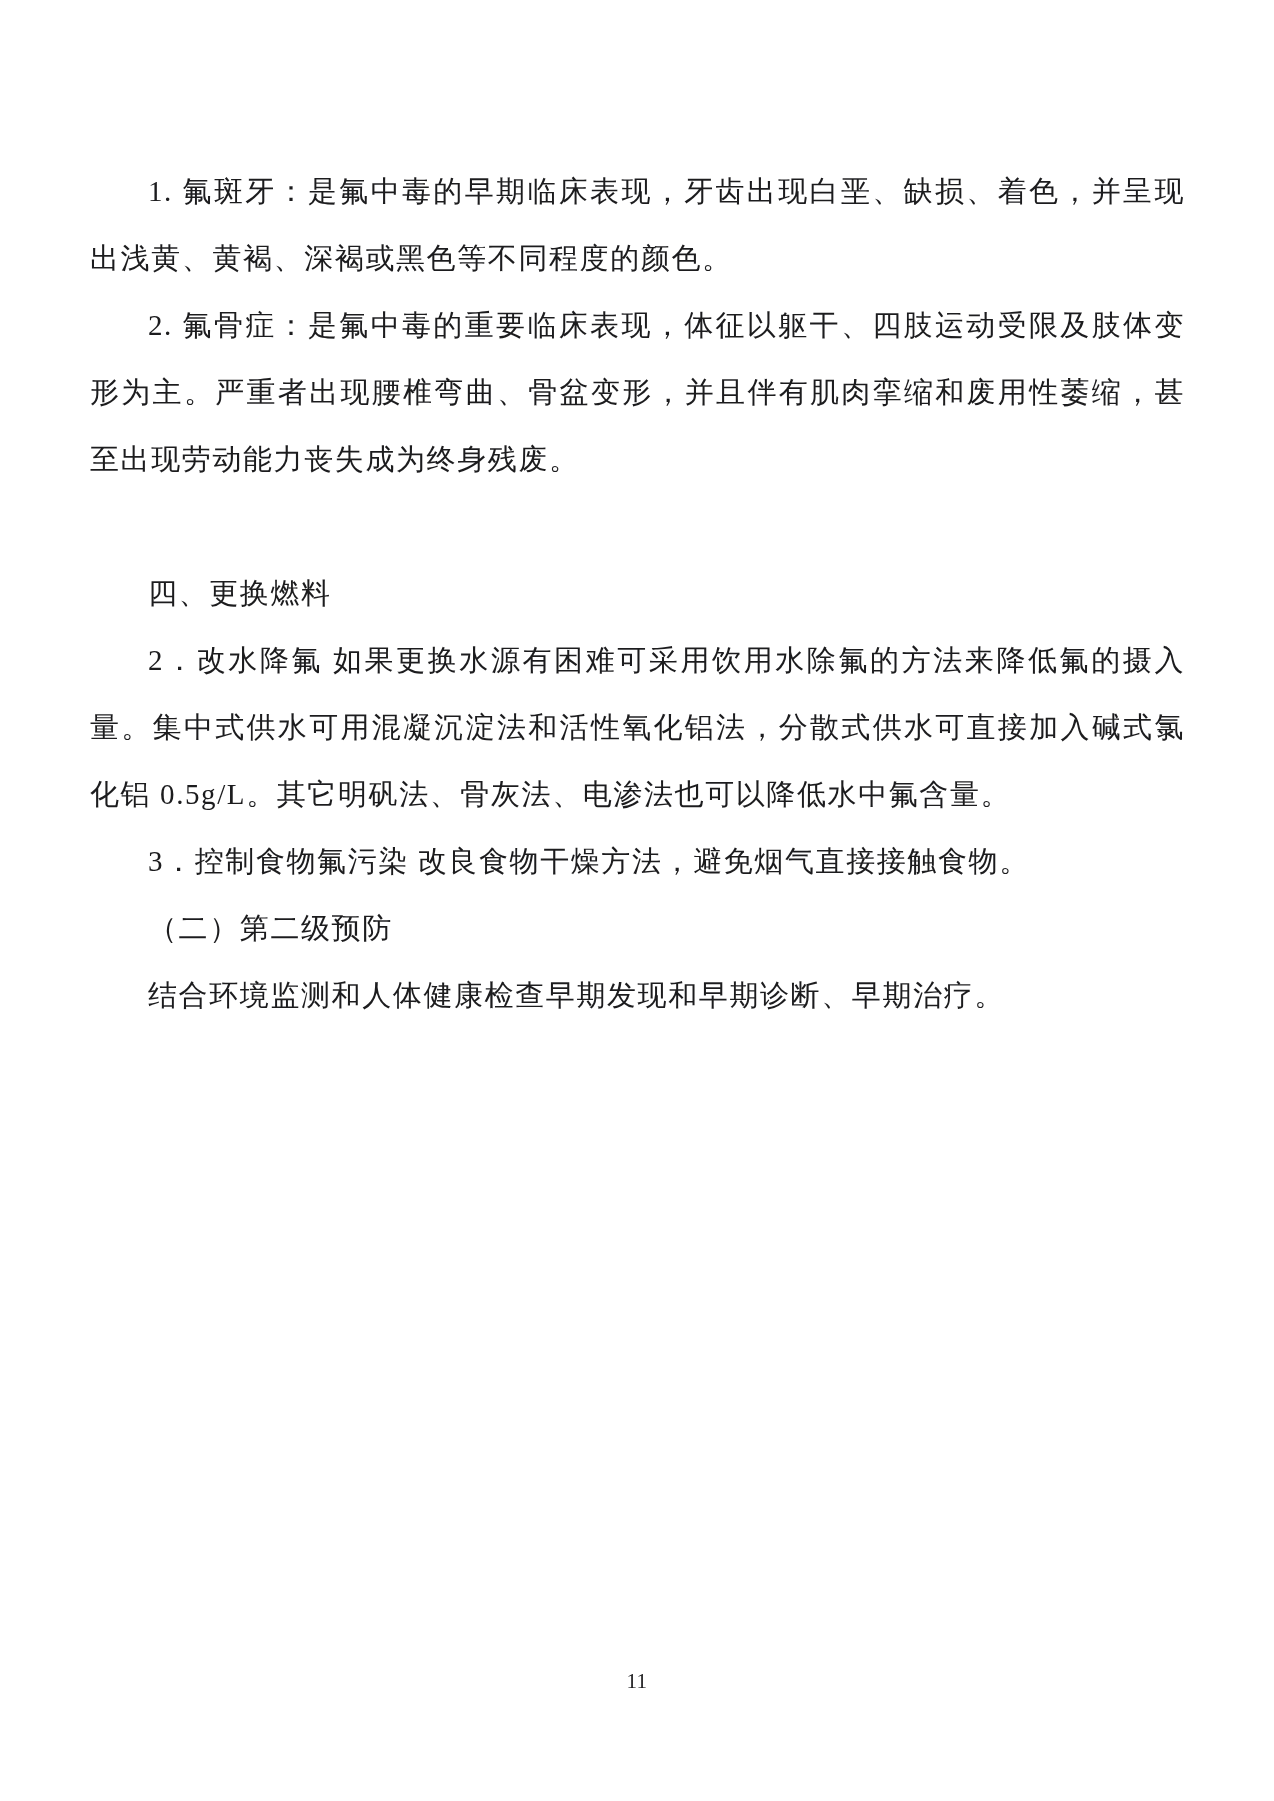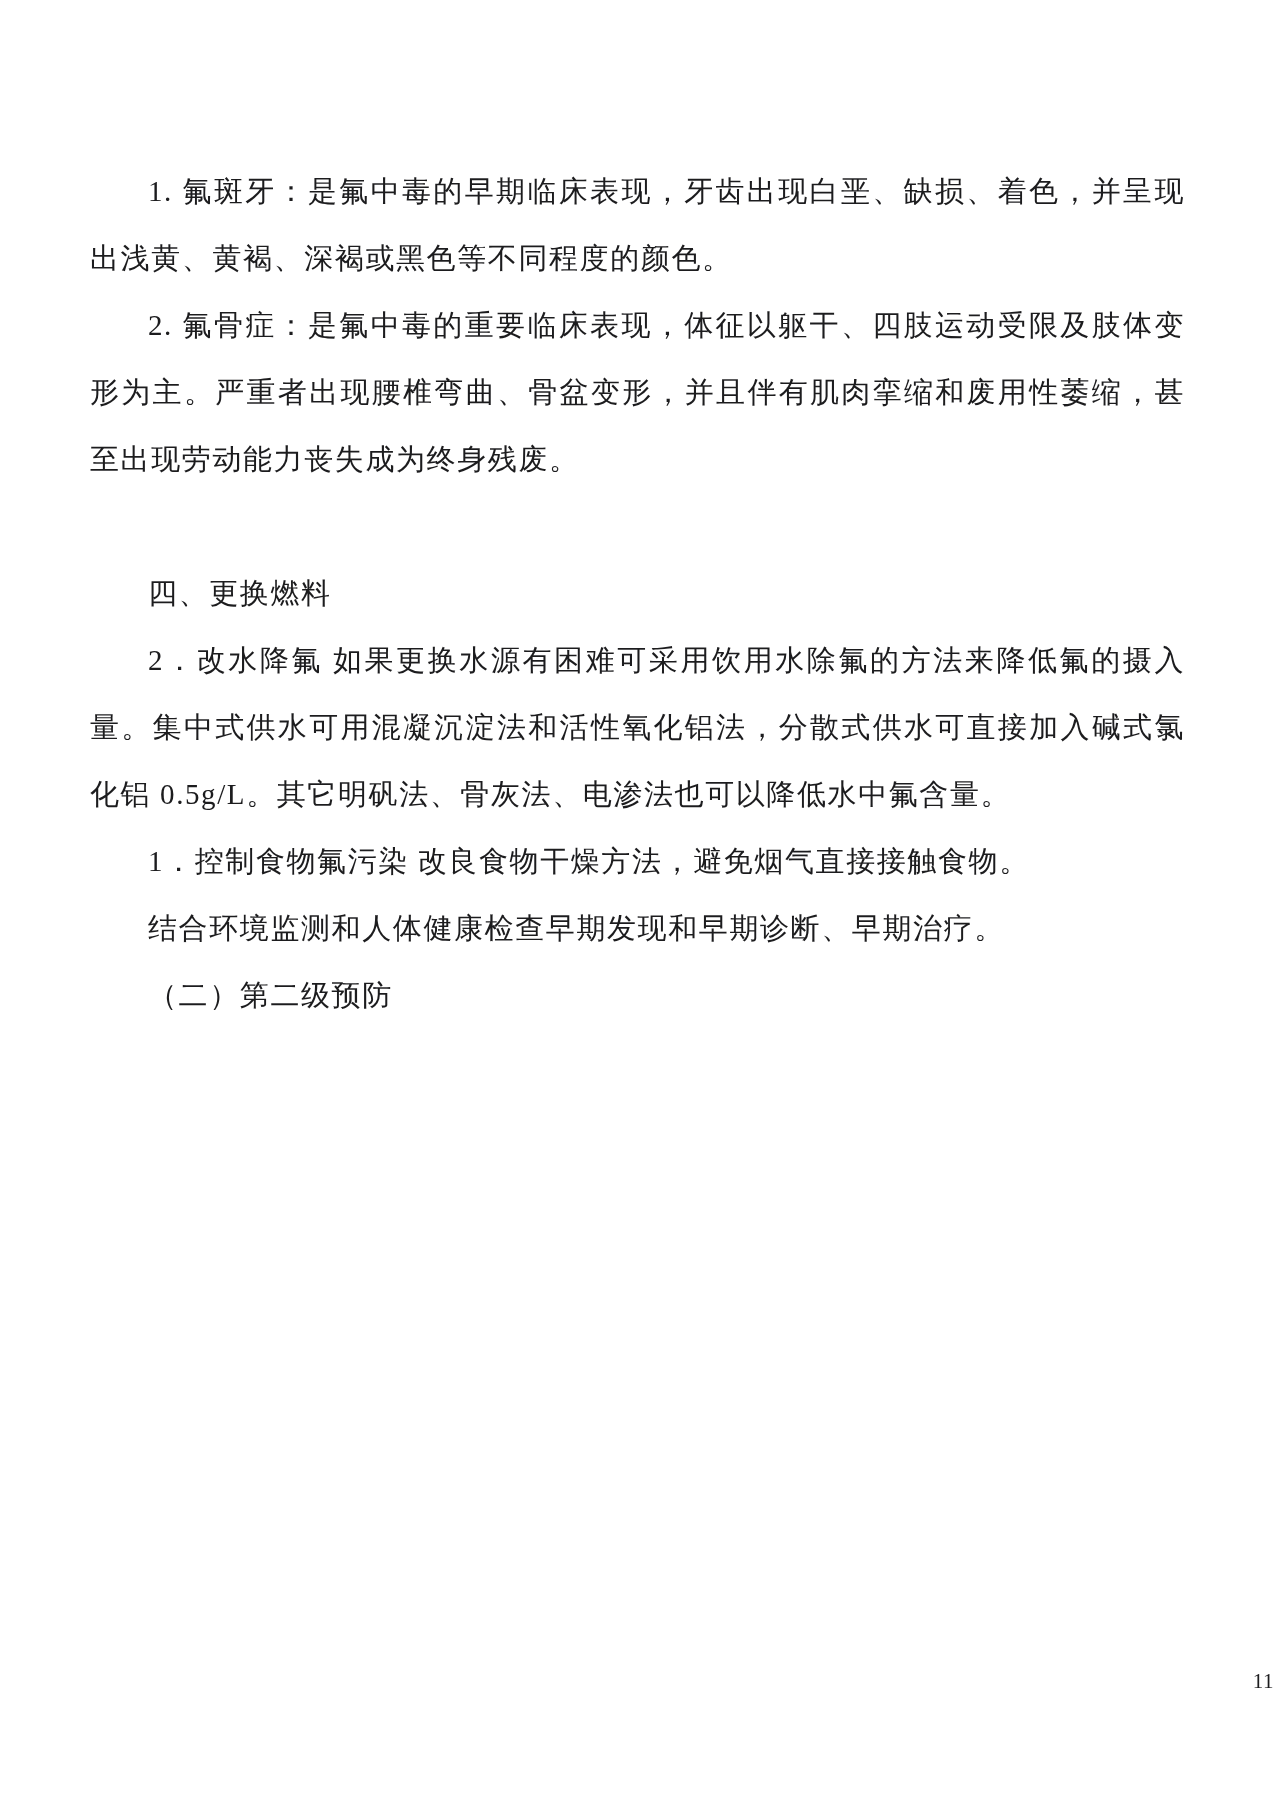--- a/index.html
+++ b/index.html
@@ -34,36 +34,36 @@
   p.spacer {
     margin: 0;
     padding: 0;
     height: 67px;
   }
   .page-number {
     position: absolute;
     top: 1668px;
     left: 0;
     width: 100%;
-    text-align: right;
+    text-align: center;
     font-size: 21px;
     line-height: 26px;
     letter-spacing: 0.5px;
     color: #1c1c1e;
   }
 </style>
 </head>
 <body>
 
 <div class="page">
   <div class="doc-body">
 
   <p class="para">1. 氟斑牙：是氟中毒的早期临床表现，牙齿出现白垩、缺损、着色，并呈现出浅黄、黄褐、深褐或黑色等不同程度的颜色。</p>
       <p class="para">2. 氟骨症：是氟中毒的重要临床表现，体征以躯干、四肢运动受限及肢体变形为主。严重者出现腰椎弯曲、骨盆变形，并且伴有肌肉挛缩和废用性萎缩，甚至出现劳动能力丧失成为终身残废。</p>
       <p class="spacer"></p>
       <p class="para">四、更换燃料</p>
       <p class="para">2．改水降氟 如果更换水源有困难可采用饮用水除氟的方法来降低氟的摄入量。集中式供水可用混凝沉淀法和活性氧化铝法，分散式供水可直接加入碱式氯化铝 0.5g/L。其它明矾法、骨灰法、电渗法也可以降低水中氟含量。</p>
-      <p class="para">1．控制食物氟污染 改良食物干燥方法，避免烟气直接接触食物。</p>
+      <p class="para">3．控制食物氟污染 改良食物干燥方法，避免烟气直接接触食物。</p>
+      <p class="para">（二）第二级预防</p>
       <p class="para">结合环境监测和人体健康检查早期发现和早期诊断、早期治疗。</p>
-      <p class="para">（二）第二级预防</p>
     </div>
   <div class="page-number">11</div>
 </div>
 
 </body></html>

